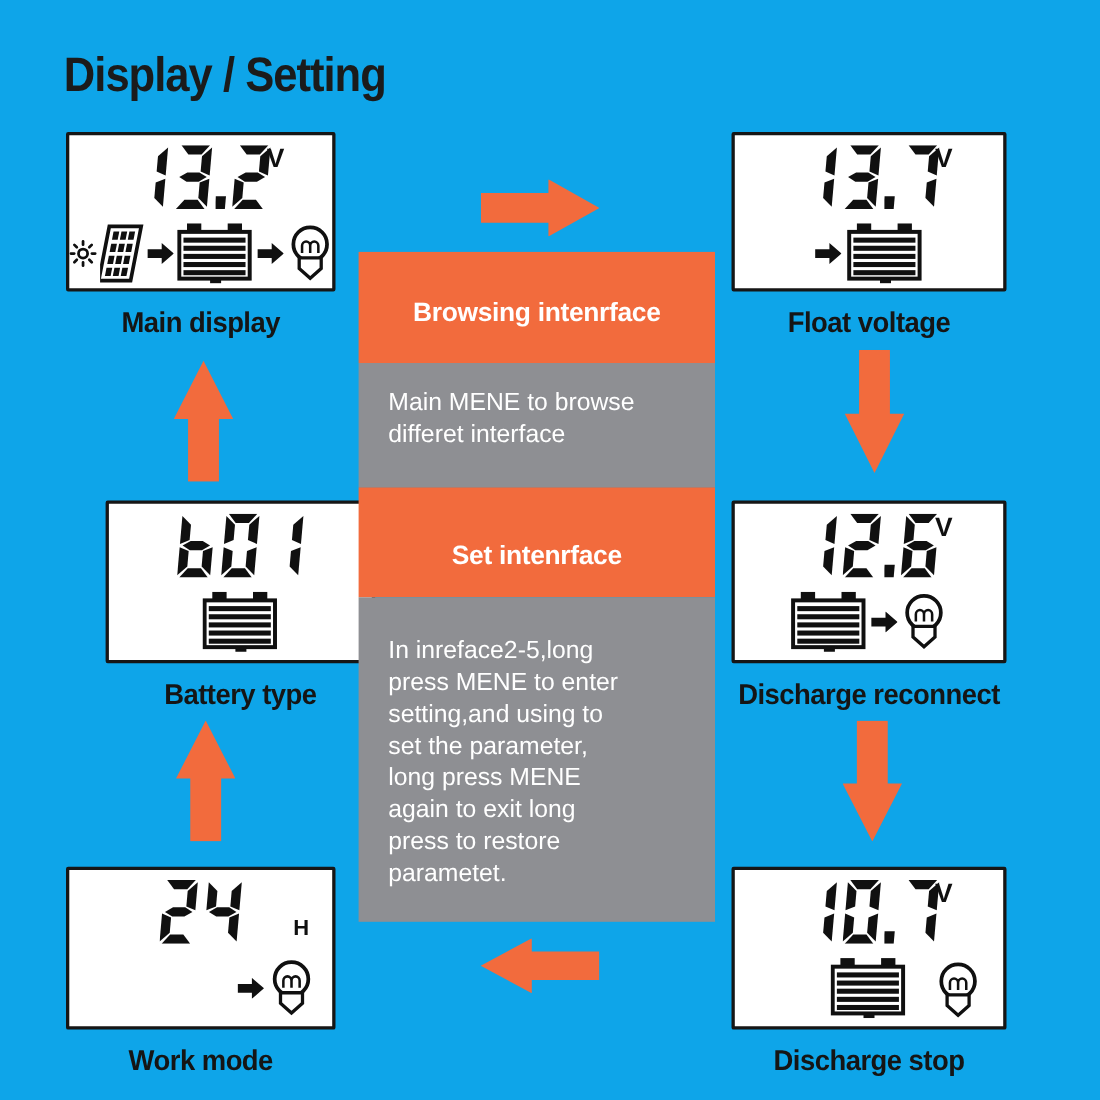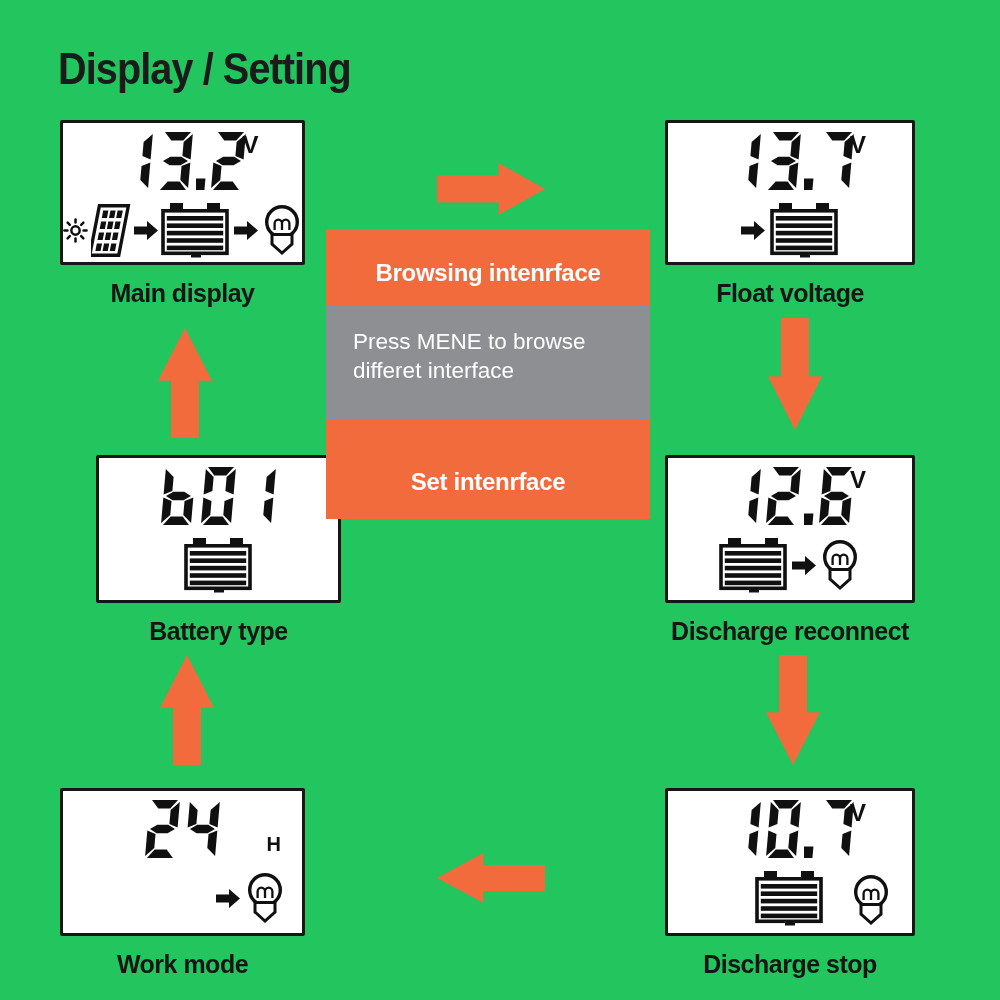--- a/index.html
+++ b/index.html
@@ -1,17 +1,17 @@
 <!DOCTYPE html>
 <html><head>
 <meta charset="utf-8">
 <style>
   html,body{margin:0;padding:0;background:#ffffff;}
   .stage{
-    position:relative;width:1000px;height:1000px;background:#22c55e;overflow:hidden;
+    position:relative;width:1000px;height:1000px;background:#0ea5e9;overflow:hidden;
     font-family:"Liberation Sans", sans-serif;
     --orange:#f26b3d; --gray:#8e8f93; --ink:#101010;
   }
   .page-title{
     position:absolute;left:58px;top:44px;
     font-size:44px;font-weight:bold;color:#1b1b1b;letter-spacing:-1px;
     transform:scaleX(0.9);transform-origin:left center;white-space:nowrap;
   }
   
   .panel{position:absolute;}
@@ -48,21 +48,21 @@
     margin-top:13px;text-align:center;font-size:26px;font-weight:bold;color:#151515;
     letter-spacing:-0.5px;transform:scaleX(0.96);transform-origin:center;white-space:nowrap;
   }
   
   .center-box{position:absolute;left:326px;top:229px;width:324px;}
   .cb-header{
     background:var(--orange);color:#ffffff;font-weight:bold;font-size:24px;
     display:flex;align-items:center;justify-content:center;box-sizing:border-box;
     letter-spacing:-0.3px;
   }
-  .cb-header-1{height:77px;padding-top:10px;}
+  .cb-header-1{height:101px;padding-top:10px;}
   .cb-header-2{height:100px;padding-top:26px;}
   .cb-body{
     background:var(--gray);color:#ffffff;font-size:22.5px;line-height:29px;
     white-space:pre-line;box-sizing:border-box;padding-left:27px;padding-right:12px;
   }
   .cb-body-1{height:113px;padding-top:21px;}
   .cb-body-2{height:295px;padding-top:33px;}
   
   .flow-arrow{position:absolute;background:var(--orange);}
   .a1{left:437px;top:163px;width:108px;height:52px;}
@@ -463,23 +463,31 @@
               <path d="M13.6,27 v-6.5 a3.7,3.9 0 0 1 7.4,0 v6.5 M21,27 v-6.5 a3.7,3.9 0 0 1 7.4,0 v6.5" fill="none" stroke="#101010" stroke-width="2.3"></path>
             </svg>
           </span>
         </div>
     </div>
     <div class="panel-label" data-name="panel-label">Discharge stop</div>
   </div>
 
   <div class="center-box" data-name="instructions-box">
     <div class="cb-header cb-header-1" data-name="browsing-interface-header">Browsing intenrface</div>
-    <div class="cb-body cb-body-1" data-name="browsing-interface-text">Press MENE to browse
+    <div class="cb-body cb-body-1" data-name="browsing-interface-text">Main MENE to browse
 differet interface</div>
     <div class="cb-header cb-header-2" data-name="set-parameter-header">Set intenrface</div>
+    <div class="cb-body cb-body-2" data-name="set-parameter-text">In inreface2-5,long
+press MENE to enter
+setting,and using to
+set the parameter,
+long press MENE
+again to exit long
+press to restore
+parametet.</div>
   </div>
 
   <div class="flow-arrow a1 arr-right" data-name="arrow-main-to-float"></div>
   <div class="flow-arrow a2 arr-down" data-name="arrow-float-to-reconnect"></div>
   <div class="flow-arrow a3 arr-down" data-name="arrow-reconnect-to-stop"></div>
   <div class="flow-arrow a4 arr-left" data-name="arrow-stop-to-work"></div>
   <div class="flow-arrow a5 arr-up" data-name="arrow-work-to-battery"></div>
   <div class="flow-arrow a6 arr-up" data-name="arrow-battery-to-main"></div>
 
 </div>

